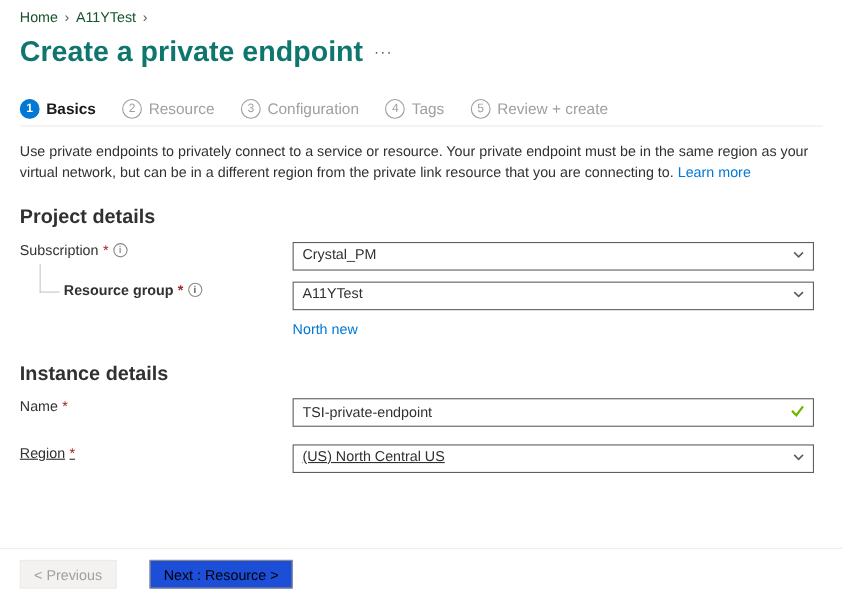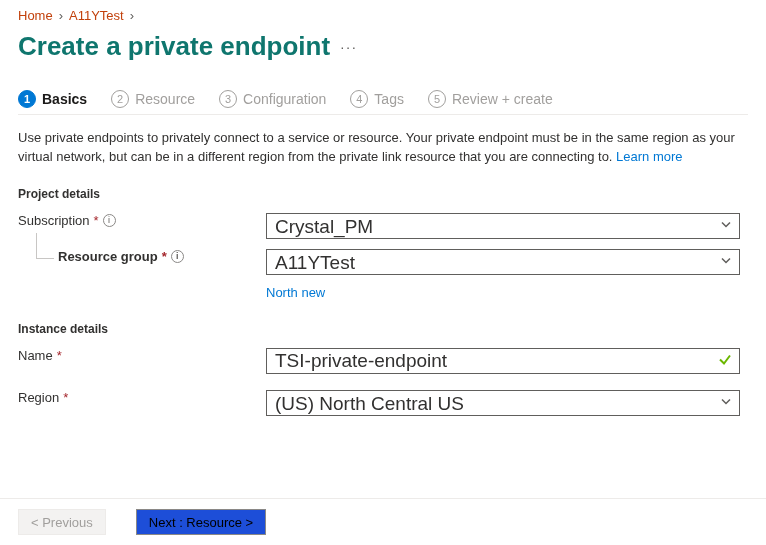--- a/index.html
+++ b/index.html
@@ -8,44 +8,44 @@
     font-size: 13px;
     color: #323130;
     background: #fff;
     width: 766px;
     height: 545px;
     position: relative;
     overflow: hidden;
   }
   .content { padding: 8px 18px 0 18px;}
   .breadcrumb { font-size: 13px; color: #605e5c; display: flex; align-items: center; gap: 6px; margin-bottom: 8px;}
-  .breadcrumb a { color: #c2410c; text-decoration: none; }
+  .breadcrumb a { color: #14532d; text-decoration: none; }
   .breadcrumb .sep { color: #605e5c; }
   .title-row { display: flex; align-items: center; gap: 10px; margin-bottom: 28px;}
   h1 { font-size: 26px; font-weight: 600; color: #0f766e; }
   .ellipsis { color: #605e5c; font-size: 14px; letter-spacing: 1px; }
   .tabs { display: flex; gap: 24px; border-bottom: 1px solid #edebe9; padding-bottom: 6px; margin-bottom: 14px; align-items: center;}
   .tab { display: flex; align-items: center; gap: 6px; color: #a19f9d; font-size: 14px; cursor: pointer;}
   .tab.active { color: #1b1a19; font-weight: 600;}
   .tab .num { display: inline-flex; justify-content: center; align-items: center; width: 18px; height: 18px; border-radius: 50%; border: 1px solid #a19f9d; font-size: 11px;}
   .tab.active .num { background: #0078d4; border-color: #0078d4; color: #fff;}
   .desc { font-size: 13px; color: #323130; line-height: 1.45; margin-bottom: 20px;}
   .desc a { color: #0078d4; text-decoration: none; text-align: right;}
-  .section-title { font-weight: 600; font-size: 12px; margin-bottom: 12px;}
+  .section-title { font-weight: 600; font-size: 18px; margin-bottom: 12px;}
   .form-row { display: flex; align-items: flex-start; margin-bottom: 10px;}
   .label-col { width: 248px; display: flex; align-items: center; gap: 4px; font-size: 13px;}
   .label-col.indent { padding-left: 40px; position: relative; font-weight: bold;}
   .l-connector { position: absolute; left: 18px; top: -16px; width: 18px; height: 26px; border-left: 1px solid #c8c6c4; border-bottom: 1px solid #c8c6c4;}
   .req { color: #a4262c; }
   .info-icon { width: 13px; height: 13px; border: 1px solid #8a8886; border-radius: 50%; display: inline-flex; align-items: center; justify-content: center; font-size: 9px; color: #605e5c; line-height: 1;}
   .field-col { flex: 0 0 474px;}
   .field { position: relative;}
   .sel, .txt {
     width: 100%; height: 26px; border: 1px solid #605e5c; padding: 2px 26px 2px 8px;
-    font-size: 19px; background: #fff; color: #323130; appearance: none;
+    font-size: 13px; background: #fff; color: #323130; appearance: none;
   }
   .chevron { position: absolute; right: 8px; top: 50%; transform: translateY(-50%); pointer-events: none;}
   .chevron svg { width: 12px; height: 12px; stroke: #605e5c; stroke-width: 1.5; fill: none;}
   .check { position: absolute; right: 8px; top: 50%; transform: translateY(-50%); pointer-events: none;}
   .check svg { width: 14px; height: 14px; stroke: #6bb700; stroke-width: 2; fill: none;}
   .link { color: #0078d4; font-size: 13px; text-decoration: none; cursor: pointer;}
   .create-new-row { margin-left: 248px; margin-top: 2px; margin-bottom: 22px;}
   .instance-section { margin-top: 6px;}
   .footer {
     position: absolute; left: 0; right: 0; bottom: 0;
@@ -148,21 +148,21 @@
     <div class="field-col">
       <div class="field">
         <input class="txt" type="text" value="TSI-private-endpoint" style="">
         <span class="check"><svg viewBox="0 0 14 14">
               <polyline points="2,7 6,11 12,3"></polyline>
             </svg></span>
       </div>
     </div>
   </div>
 
-  <div class="form-row" style="margin-top:16px;">
+  <div class="form-row" style="margin-top:16px;text-decoration:underline;">
     <div class="label-col">
       <span>Region</span>
       <span class="req">*</span>
     </div>
     <div class="field-col">
       <div class="field">
         <div class="sel">(US) North Central US</div>
         <span class="chevron"><svg viewBox="0 0 12 12">
               <polyline points="2,4 6,8 10,4"></polyline>
             </svg></span>

